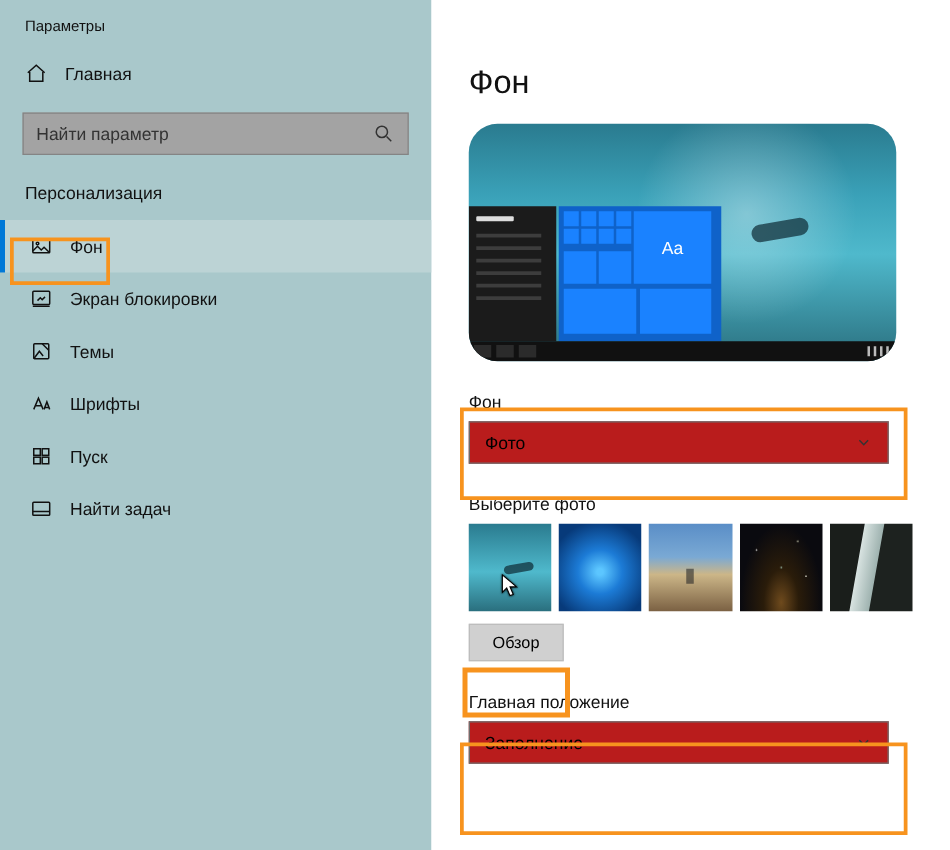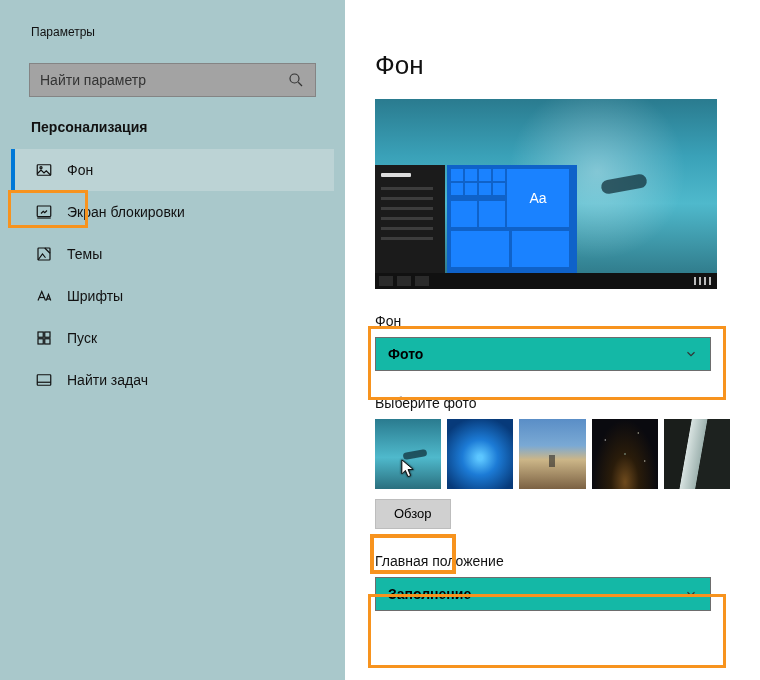--- a/index.html
+++ b/index.html
@@ -1,36 +1,36 @@
 <!DOCTYPE html>
 <html><head>
 <meta charset="utf-8">
 <style>
   * { box-sizing: border-box; margin: 0; padding: 0; font-family: "Segoe UI", Tahoma, sans-serif; }
   body { width: 760px; height: 680px; overflow: hidden; display: flex; background: #fff; }
-  .sidebar { width: 345px; height: 100%; background: #a9c8cb; padding: 11px; }
+  .sidebar { width: 345px; height: 100%; background: #a9c8cb; padding: 0; }
   .sidebar-title { font-size: 12px; padding: 14px 20px 12px 20px; color: #111; }
   .home-row { display: flex; align-items: center; gap: 14px; padding: 10px 20px; cursor: pointer; }
   .home-row .lbl { font-size: 14px; color: #111; }
   .search-box { margin: 12px 18px 16px 18px; height: 34px; border: 1px solid #848484; background: #a3a3a3; display: flex; align-items: center; padding: 0 10px; }
   .search-box input { flex: 1; border: none; background: transparent; outline: none; font-size: 14px; color: #333; }
   .search-box input::placeholder { color: #333; }
-  .cat-title { font-weight: 700; font-size: 14px; padding: 6px 20px 14px 20px; color: #111; }
+  .cat-title { font-weight: 400; font-size: 14px; padding: 6px 20px 14px 20px; color: #111; }
   .side-items { display: flex; flex-direction: column; }
   .side-item { display: flex; align-items: center; gap: 14px; padding: 12px 20px; cursor: pointer; font-size: 14px; color: #111; border-left: 4px solid transparent; }
   .side-item.active { background: #bcd3d5; border-left: 4px solid #0078d7; }
   .highlight-box { position: absolute; border: 3px solid #f7931e; pointer-events: none; }
   .hl1 { left: 8px; top: 190px; width: 80px; height: 38px; }
   .icon { width: 18px; height: 18px; display: inline-flex; align-items: center; justify-content: center; flex-shrink: 0; }
   .icon svg { width: 100%; height: 100%; }
 
   .main { flex: 1; padding: 50px 30px 0 30px; overflow: hidden; position: relative; }
   .page-title { font-size: 26px; font-weight: 400; color: #111; margin-bottom: 18px; }
 
-  .preview { width: 342px; height: 190px; position: relative; background: linear-gradient(180deg, #2a7b8f 0%, #3aa1b8 30%, #4fb9cc 55%, #2a6f7e 100%); overflow: hidden; }
+  .preview { width: 342px; height: 190px; position: relative; background: linear-gradient(180deg, #2a7b8f 0%, #3aa1b8 30%, #4fb9cc 55%, #2a6f7e 100%); overflow: hidden; border-radius: 23px; }
   .preview::before{ content:""; position:absolute; inset:0; background: radial-gradient(circle at 65% 38%, rgba(255,255,255,.35), rgba(255,255,255,0) 35%); pointer-events:none;}
   .swimmer{position:absolute; right:70px; top:78px; width:46px; height:14px; background:#0d2a33; border-radius:7px; transform:rotate(-10deg); opacity:.7;}
   .preview .taskbar { position: absolute; left: 0; bottom: 0; width: 100%; height: 16px; background: #111; display:flex; align-items:center;}
   .preview .taskbar .tbtn{width:14px;height:10px;margin-left:4px;background:#2b2b2b;}
   .preview .taskbar .sysicons{margin-left:auto;display:flex;gap:3px;padding-right:6px;}
   .preview .taskbar .sysicons .d{width:2px;height:8px;background:#bbb;}
   .preview .window { position: absolute; left: 0; bottom: 16px; width: 70px; height: 108px; background: #1b1b1b; }
   .preview .window::before{content:"";position:absolute;left:6px;top:8px;width:30px;height:4px;background:#fff;opacity:.85;border-radius:1px;}
   .preview .window .line{position:absolute;left:6px;width:52px;height:3px;background:#3d3d3d;}
   .preview .window .l1{top:22px;} .preview .window .l2{top:32px;} .preview .window .l3{top:42px;} .preview .window .l4{top:52px;} .preview .window .l5{top:62px;} .preview .window .l6{top:72px;}
@@ -38,21 +38,21 @@
   .preview .tiles .grid{position:absolute;left:4px;top:4px;display:grid;grid-template-columns:repeat(4,12px);grid-template-rows:repeat(2,12px);gap:2px;}
   .preview .tiles .grid .c{background:#1a82ff;}
   .preview .tiles .big{position:absolute;left:60px;top:4px;width:62px;height:58px;background:#1a82ff;display:flex;align-items:center;justify-content:center;color:#fff;font-size:14px;}
   .preview .tiles .row2{position:absolute;left:4px;top:36px;display:grid;grid-template-columns:repeat(2,26px);gap:2px;}
   .preview .tiles .row2 .c{height:26px;background:#1a82ff;}
   .preview .tiles .row3{position:absolute;left:4px;top:66px;width:118px;height:36px;display:grid;grid-template-columns:repeat(2,1fr);gap:3px;}
   .preview .tiles .row3 .c{background:#1a82ff;}
 
   .section { margin-top: 24px; }
   .section-label { font-size: 14px; color: #111; margin-bottom: 8px; }
-  .dropdown { width: 336px; height: 34px; border: 1px solid #6d6d6d; background: #14b8a6; display: flex; align-items: center; justify-content: space-between; padding: 0 12px; font-size: 14px; cursor: pointer; font-weight: bold; }
+  .dropdown { width: 336px; height: 34px; border: 1px solid #6d6d6d; background: #b91c1c; display: flex; align-items: center; justify-content: space-between; padding: 0 12px; font-size: 14px; cursor: pointer; }
   .hl2 { left: 368px; top: 326px; width: 358px; height: 74px; }
 
   .thumbs { display: flex; gap: 6px; margin-top: 4px; }
   .thumb { width: 70px; height: 70px; cursor: pointer; position: relative; }
   .thumb.t1 { background: linear-gradient(180deg,#2a7b8f,#4fb9cc 55%,#2a6f7e); position:relative;}
   .thumb.t1::after{content:"";position:absolute;right:14px;top:32px;width:24px;height:7px;background:#0d2a33;border-radius:4px;transform:rotate(-10deg);opacity:.7;}
   .thumb.t2 { background: radial-gradient(circle at 50% 55%, #5cc6ff 5%, #1c7bd6 35%, #073a7a 80%); }
   .thumb.t3 { background: linear-gradient(180deg,#5a8ec7 0%,#7aa9d4 38%,#ccb688 58%,#7b6143 100%); position:relative;}
   .thumb.t3::after{content:"";position:absolute;left:30px;top:36px;width:6px;height:12px;background:#2a2a2a;opacity:.6;}
   .thumb.t4 { background: radial-gradient(ellipse at 50% 90%, #6e4a1d 0%, #2a1c0a 30%, #0a0a0f 70%);}
@@ -63,20 +63,29 @@
 
   .browse-btn { display:inline-block; margin-top: 10px; height: 30px; padding: 0 18px; background: #d0d0d0; border: 1px solid #bdbdbd; font-size: 13px; cursor: pointer; line-height: 28px; }
   .hl3 { left: 370px; top: 534px; width: 86px; height: 40px; border-width: 4px; }
   .hl4 { left: 368px; top: 594px; width: 358px; height: 74px; }
 </style>
 </head>
 <body>
 
 <div class="sidebar">
   <div class="sidebar-title">Параметры</div>
+  <div class="home-row">
+    <span class="icon">
+      <svg viewBox="0 0 24 24" fill="none" stroke="#111" stroke-width="1.6">
+          <path d="M3 11 12 3l9 8"></path>
+          <path d="M5 10v10h14V10"></path>
+        </svg>
+    </span>
+    <span class="lbl">Главная</span>
+  </div>
   <div class="search-box">
     <input type="text" placeholder="Найти параметр" style="">
     <span class="icon">
       <svg viewBox="0 0 24 24" fill="none" stroke="#333" stroke-width="1.6">
           <circle cx="10" cy="10" r="6"></circle>
           <path d="m20 20-5-5"></path>
         </svg>
     </span>
   </div>
   <div class="cat-title">Персонализация</div>

